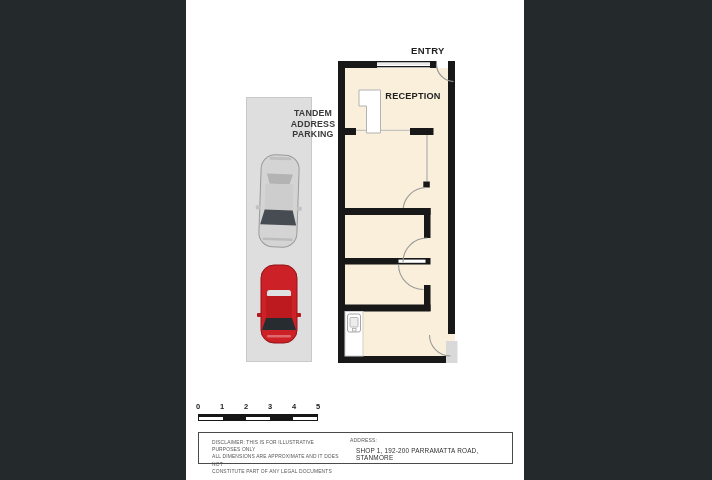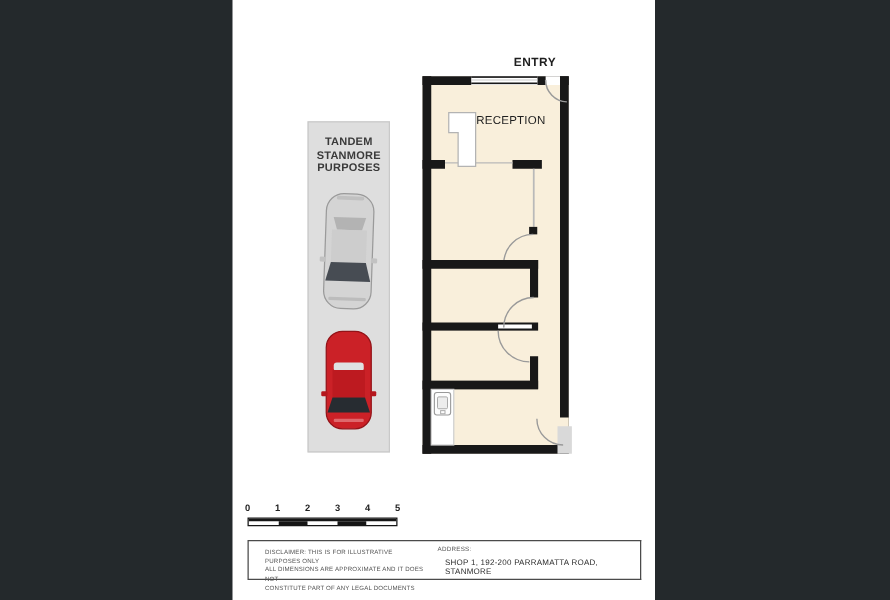--- a/index.html
+++ b/index.html
@@ -4,28 +4,28 @@
 <style>
   html,body{margin:0;padding:0;background:#24292c;}
   .stage{position:relative;width:712px;height:480px;background:#24292c;overflow:hidden;
          font-family:"Liberation Sans",sans-serif;}
   .content{position:absolute;left:186px;top:0;width:338px;height:480px;background:#ffffff;}
   .abs{position:absolute;}
 
   
   .entry-label{left:225px;top:45px;width:58px;text-align:left;font-size:9.5px;font-weight:600;
                color:#1f1f1f;letter-spacing:.4px;}
-  .reception-label{left:195px;top:91px;width:64px;font-size:9.2px;font-weight:400;color:#1f1f1f;
-               letter-spacing:.2px;}
+  .reception-label{left:195px;top:91px;width:64px;font-size:9.2px;font-weight:700;color:#1f1f1f;
+               letter-spacing:.2px;text-align:center;}
 
   
   .parking{left:60px;top:97px;width:66px;height:265px;background:#dedede;
            border:1px solid #c9c9c9;box-sizing:border-box;}
   .parking-label{left:60px;top:108px;width:66px;text-align:center;font-size:8.8px;font-weight:600;
-           color:#3a3a3a;line-height:10.6px;letter-spacing:.2px;}
+           color:#3a3a3a;line-height:10.6px;letter-spacing:.2px;padding-left:34px;}
   .car-silver{left:66px;top:151px;}
   .car-red{left:69px;top:262px;}
 
   
   .plan{left:144px;top:42px;}
 
   
   .scalebar{left:12px;top:402px;width:120px;height:20px;}
   .scalebar .nums{position:absolute;left:0;top:0;width:120px;height:9px;}
   .scalebar .nums span{position:absolute;top:0;transform:translateX(-50%);font-size:7.5px;
@@ -49,22 +49,22 @@
 </style>
 </head>
 <body>
 
 <div class="stage">
   <div class="content">
 
     <div class="abs parking"></div>
     <div class="abs parking-label">
       <div>TANDEM</div>
-      <div>STANMORE</div>
-      <div>PURPOSES</div>
+      <div>ADDRESS</div>
+      <div>PARKING</div>
     </div>
 
     <svg class="abs car-silver" width="54" height="99" viewBox="0 0 54 99">
       <g transform="rotate(2 27 50)">
         <rect x="8" y="4" width="38" height="92" rx="14" fill="#d4d4d4" stroke="#9a9a9a" stroke-width="1"></rect>
         <rect x="4" y="55" width="5" height="4" rx="1" fill="#c2c2c2"></rect>
         <rect x="45" y="55" width="5" height="4" rx="1" fill="#c2c2c2"></rect>
         <path d="M 14 23 L 40 23 L 37 33 L 17 33 Z" fill="#b3b3b3"></path>
         <rect x="13" y="33" width="28" height="26" fill="#cdcdcd"></rect>
         <path d="M 13 59 L 41 59 L 45 74 L 9 74 Z" fill="#474c53"></path>

